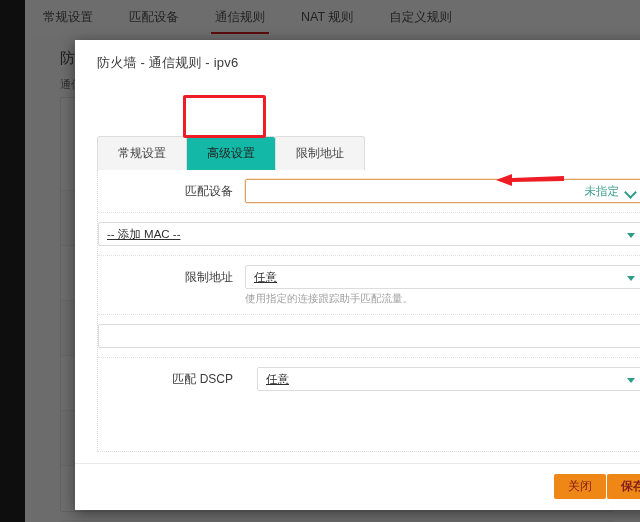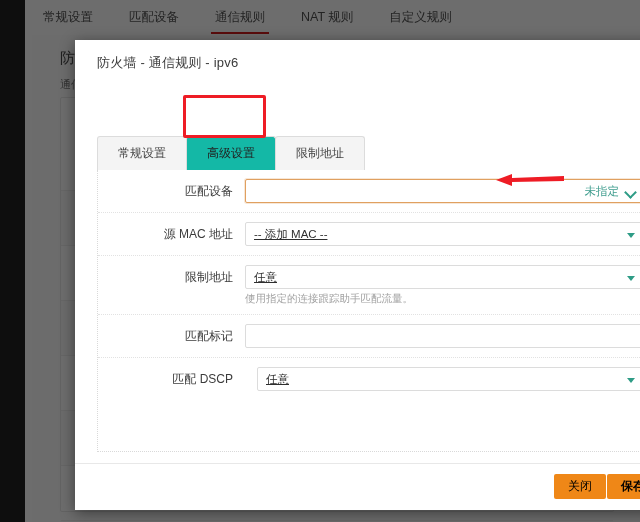--- a/index.html
+++ b/index.html
@@ -116,21 +116,21 @@
   .hint{
     margin-top:2px;font-size:10.5px;color:#a2a2a2;line-height:14px;
   }
 
   .modal-footer{
     position:absolute;left:0;right:0;bottom:0;height:46px;
     border-top:1px solid #e8e8e8;background:#fff;
   }
   .btn{
     position:absolute;top:10px;height:25px;line-height:25px;padding:0 14px;
-    background:#ef8717;color:#000000;font-size:12px;border-radius:2px;
+    background:#ef8717;color:#7f1d1d;font-size:12px;border-radius:2px;
     text-align:center;white-space:nowrap;
   }
   .btn-close{right:73px;}
   .btn-save{right:20px;font-weight:bold;}
 
   
   .anno-box{
     position:absolute;left:183px;top:95px;width:77px;height:37px;
     border:3px solid #ee1c25;border-radius:2px;pointer-events:none;
   }
@@ -228,40 +228,38 @@
       <div class="frow">
         <div class="flabel">匹配设备</div>
         <div class="fctrl">
           <div class="ctl focused">
             <div class="val teal">未指定</div>
             <span class="caret-chev"></span>
           </div>
         </div>
       </div>
       <div class="frow">
-        <div class="flabel">源 MAC 地址</div>
         <div class="fctrl">
           <div class="ctl">
             <div class="val dark">-- 添加 MAC --</div>
             <span class="caret-tri"></span>
           </div>
         </div>
       </div>
       <div class="frow">
         <div class="flabel">限制地址</div>
         <div class="fctrl">
           <div class="ctl">
             <div class="val dark">任意</div>
             <span class="caret-tri"></span>
           </div>
           <div class="hint">使用指定的连接跟踪助手匹配流量。</div>
         </div>
       </div>
       <div class="frow">
-        <div class="flabel">匹配标记</div>
         <div class="fctrl">
           <div class="ctl">
             <div class="val dark"></div>
           </div>
         </div>
       </div>
       <div class="frow">
         <div class="flabel">匹配 DSCP</div>
         <div class="fctrl">
           <div class="ctl">

